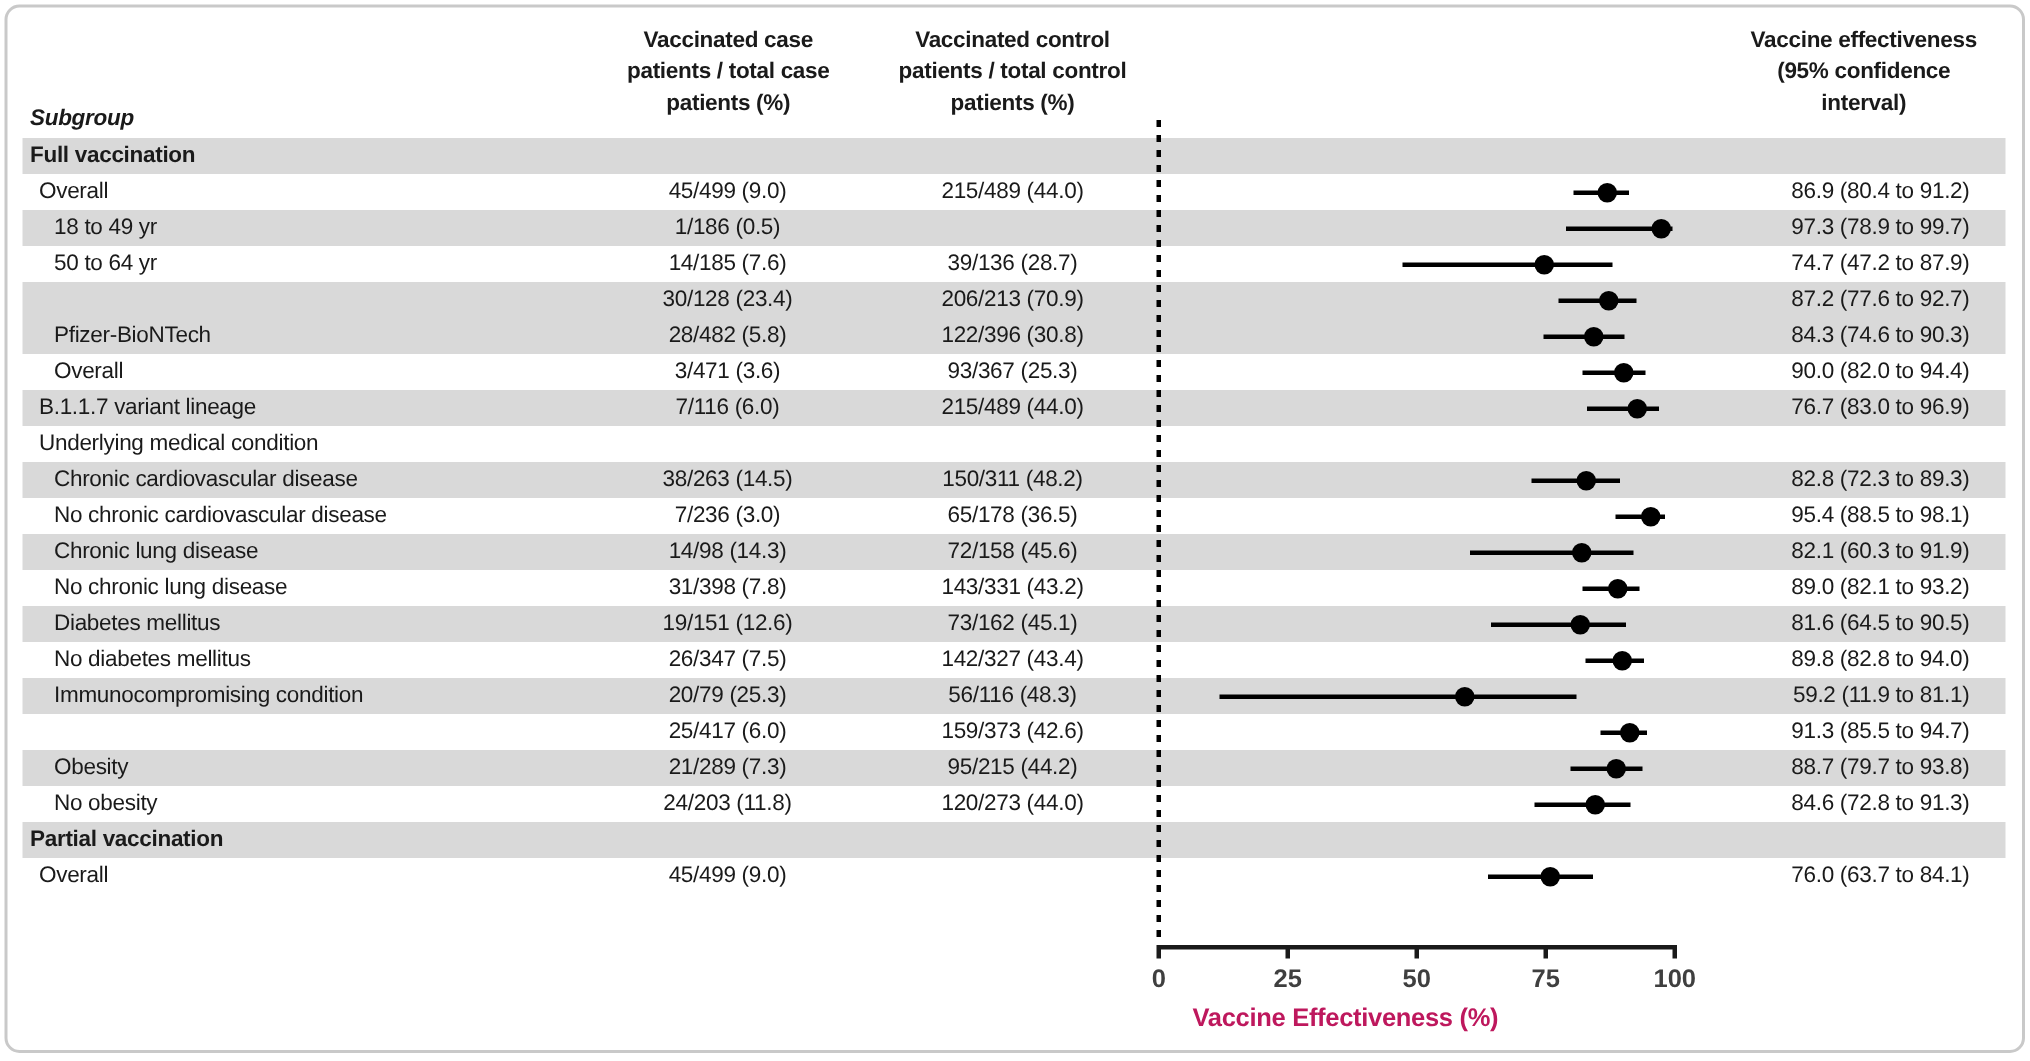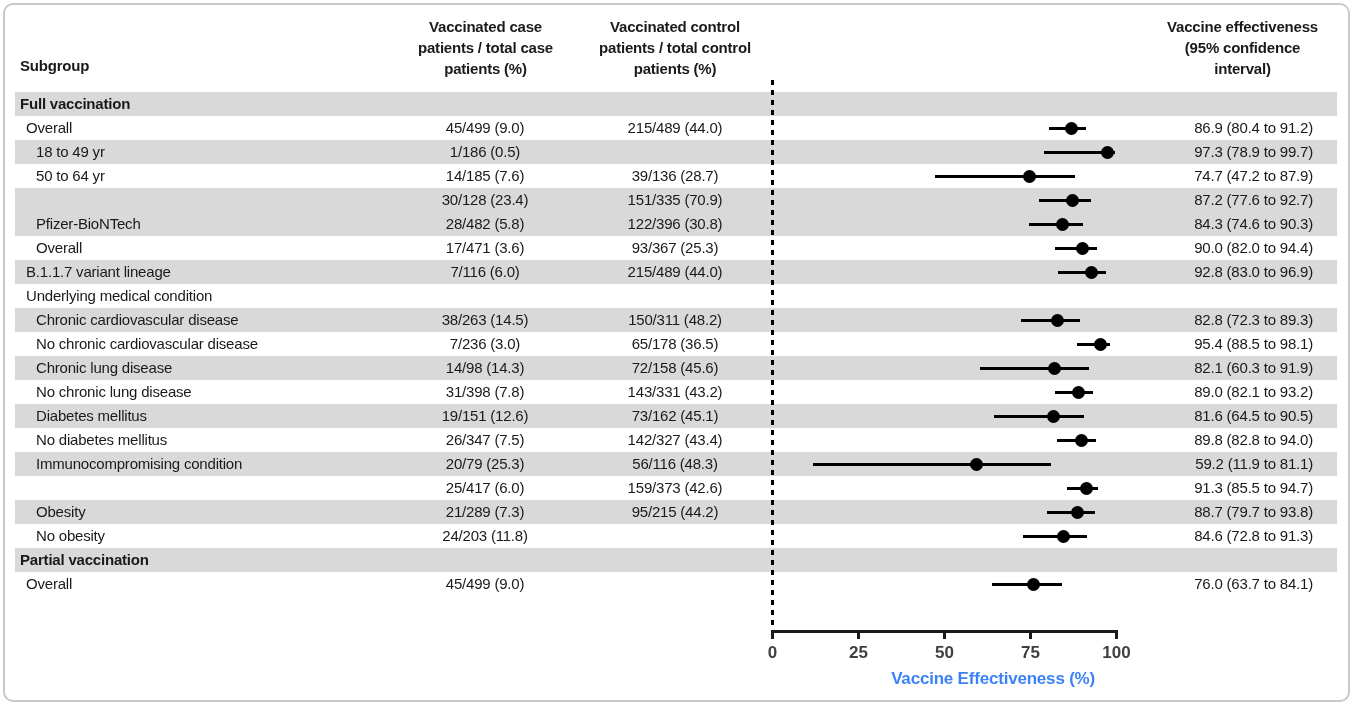--- a/index.html
+++ b/index.html
@@ -9,21 +9,21 @@
     background:#ffffff;
     font-family:"Liberation Sans", sans-serif;
     color:#1a1a1a;
     overflow:hidden;
   }
   .frame{
     position:absolute;left:3px;top:3px;right:3px;bottom:5px;
     border:2px solid #c9c9c9;border-radius:10px;
   }
   .hdr{position:absolute;font-weight:bold;font-size:15px;line-height:21px;text-align:center;letter-spacing:-0.2px;}
-  .hdr-subgroup{left:20px;top:55px;text-align:right;}
+  .hdr-subgroup{left:20px;top:68px;text-align:right;font-style:italic;}
   .hdr-case{left:403px;top:16px;width:165px;}
   .hdr-control{left:590px;top:16px;width:170px;}
   .hdr-ve{left:1155px;top:16px;width:175px;}
   #rows{position:absolute;left:15px;top:92px;width:1322px;}
   .row{position:relative;height:24px;font-size:15px;line-height:24px;letter-spacing:-0.2px;}
   .row.shaded{background:#d9d9d9;}
   .row.bold .lbl{font-weight:bold;}
   .lbl{position:absolute;left:0;top:0;white-space:nowrap;}
   .case-val{position:absolute;left:355px;width:230px;text-align:center;}
   .ctrl-val{position:absolute;left:545px;width:230px;text-align:center;}
@@ -31,22 +31,22 @@
   .ci-line{position:absolute;height:3px;top:10.5px;background:#000000;}
   .dot{position:absolute;width:13px;height:13px;border-radius:50%;top:5.5px;background:#000000;}
   .refline{
     position:absolute;left:771px;top:80px;width:3px;height:548px;
     background:repeating-linear-gradient(to bottom,#000 0 5px,transparent 5px 10px);
   }
   .axis-line{position:absolute;left:772px;top:630px;width:346px;height:3px;background:#1a1a1a;}
   .tick{position:absolute;top:630px;width:2.5px;height:9px;background:#1a1a1a;}
   .tick-label{position:absolute;top:643px;width:60px;margin-left:-30px;text-align:center;
     font-size:17px;font-weight:bold;color:#3f3f3f;}
-  .axis-title{position:absolute;left:795px;top:669px;width:300px;text-align:right;
-    font-size:17px;font-weight:bold;color:#3b82f6;letter-spacing:-0.2px;}
+  .axis-title{position:absolute;left:795px;top:669px;width:300px;text-align:left;
+    font-size:17px;font-weight:bold;color:#be185d;letter-spacing:-0.2px;}
 </style>
 </head>
 <body>
 
 <div class="page">
   <div class="frame"></div>
 
   <div class="hdr hdr-subgroup">Subgroup</div>
   <div class="hdr hdr-case">Vaccinated case patients / total case patients (%)</div>
   <div class="hdr hdr-control">Vaccinated control patients / total control patients (%)</div>
@@ -75,46 +75,46 @@
         <span class="lbl" style="left: 21px;">50 to 64 yr</span>
         <span class="case-val">14/185 (7.6)</span>
         <span class="ctrl-val">39/136 (28.7)</span>
         <span class="ve-val">74.7 (47.2 to 87.9)</span>
         <span class="ci-line" style="left: 919.868px; width: 140.008px;"></span>
         <span class="dot" style="left: 1007.97px;"></span>
       </div>
       <div class="row shaded">
         <span class="lbl" style="left: 21px; margin-top: 28px;">≥65 yr</span>
         <span class="case-val">30/128 (23.4)</span>
-        <span class="ctrl-val">151/335 (70.9)</span>
+        <span class="ctrl-val">206/213 (70.9)</span>
         <span class="ve-val">87.2 (77.6 to 92.7)</span>
         <span class="ci-line" style="left: 1024.44px; width: 51.944px;"></span>
         <span class="dot" style="left: 1050.97px;"></span>
       </div>
       <div class="row shaded">
         <span class="lbl" style="left: 21px;">Pfizer-BioNTech</span>
         <span class="case-val">28/482 (5.8)</span>
         <span class="ctrl-val">122/396 (30.8)</span>
         <span class="ve-val">84.3 (74.6 to 90.3)</span>
         <span class="ci-line" style="left: 1014.12px; width: 54.008px;"></span>
         <span class="dot" style="left: 1040.99px;"></span>
       </div>
       <div class="row">
         <span class="lbl" style="left: 21px;">Overall</span>
-        <span class="case-val">17/471 (3.6)</span>
+        <span class="case-val">3/471 (3.6)</span>
         <span class="ctrl-val">93/367 (25.3)</span>
         <span class="ve-val">90.0 (82.0 to 94.4)</span>
         <span class="ci-line" style="left: 1039.58px; width: 42.656px;"></span>
         <span class="dot" style="left: 1060.6px;"></span>
       </div>
       <div class="row shaded">
         <span class="lbl" style="left: 11px;">B.1.1.7 variant lineage</span>
         <span class="case-val">7/116 (6.0)</span>
         <span class="ctrl-val">215/489 (44.0)</span>
-        <span class="ve-val">92.8 (83.0 to 96.9)</span>
+        <span class="ve-val">76.7 (83.0 to 96.9)</span>
         <span class="ci-line" style="left: 1043.02px; width: 47.816px;"></span>
         <span class="dot" style="left: 1070.23px;"></span>
       </div>
       <div class="row">
         <span class="lbl" style="left: 11px;">Underlying medical condition</span>
       </div>
       <div class="row shaded">
         <span class="lbl" style="left: 21px;">Chronic cardiovascular disease</span>
         <span class="case-val">38/263 (14.5)</span>
         <span class="ctrl-val">150/311 (48.2)</span>
@@ -181,20 +181,21 @@
         <span class="lbl" style="left: 21px;">Obesity</span>
         <span class="case-val">21/289 (7.3)</span>
         <span class="ctrl-val">95/215 (44.2)</span>
         <span class="ve-val">88.7 (79.7 to 93.8)</span>
         <span class="ci-line" style="left: 1031.67px; width: 48.504px;"></span>
         <span class="dot" style="left: 1056.13px;"></span>
       </div>
       <div class="row">
         <span class="lbl" style="left: 21px;">No obesity</span>
         <span class="case-val">24/203 (11.8)</span>
+        <span class="ctrl-val">120/273 (44.0)</span>
         <span class="ve-val">84.6 (72.8 to 91.3)</span>
         <span class="ci-line" style="left: 1007.93px; width: 63.64px;"></span>
         <span class="dot" style="left: 1042.02px;"></span>
       </div>
       <div class="row shaded bold">
         <span class="lbl" style="left: 5px;">Partial vaccination</span>
       </div>
       <div class="row">
         <span class="lbl" style="left: 11px;">Overall</span>
         <span class="case-val">45/499 (9.0)</span>

